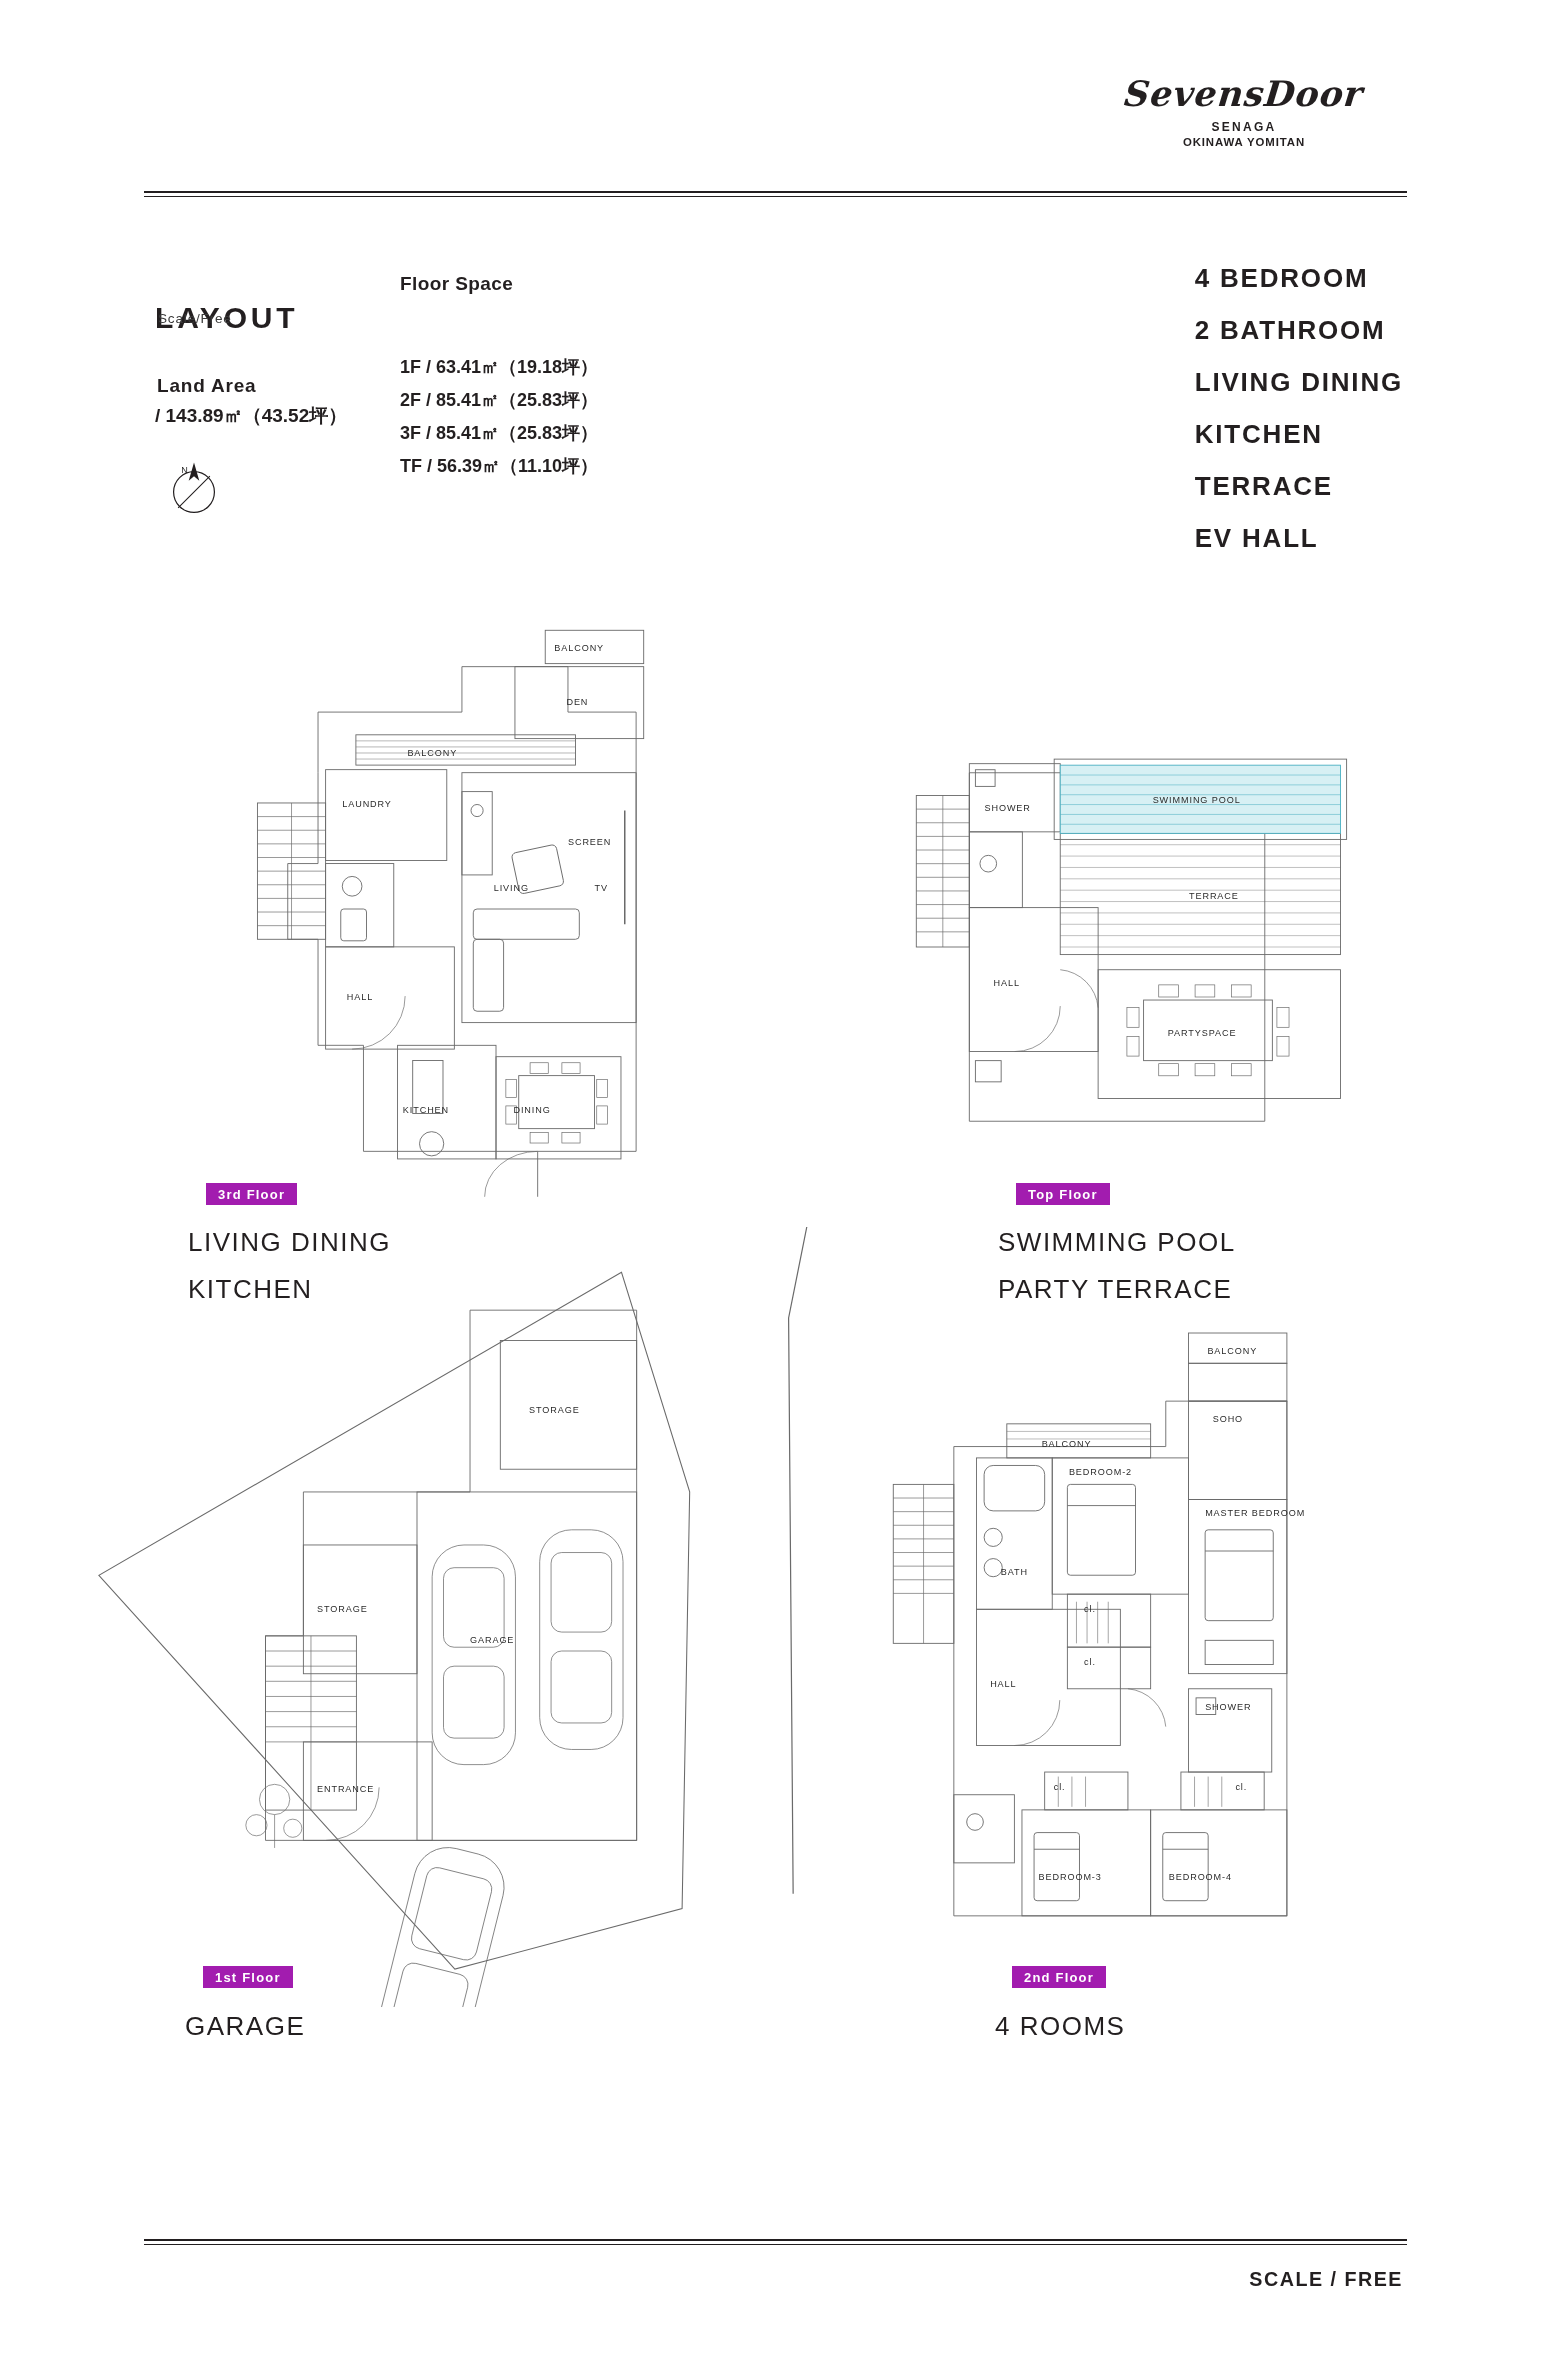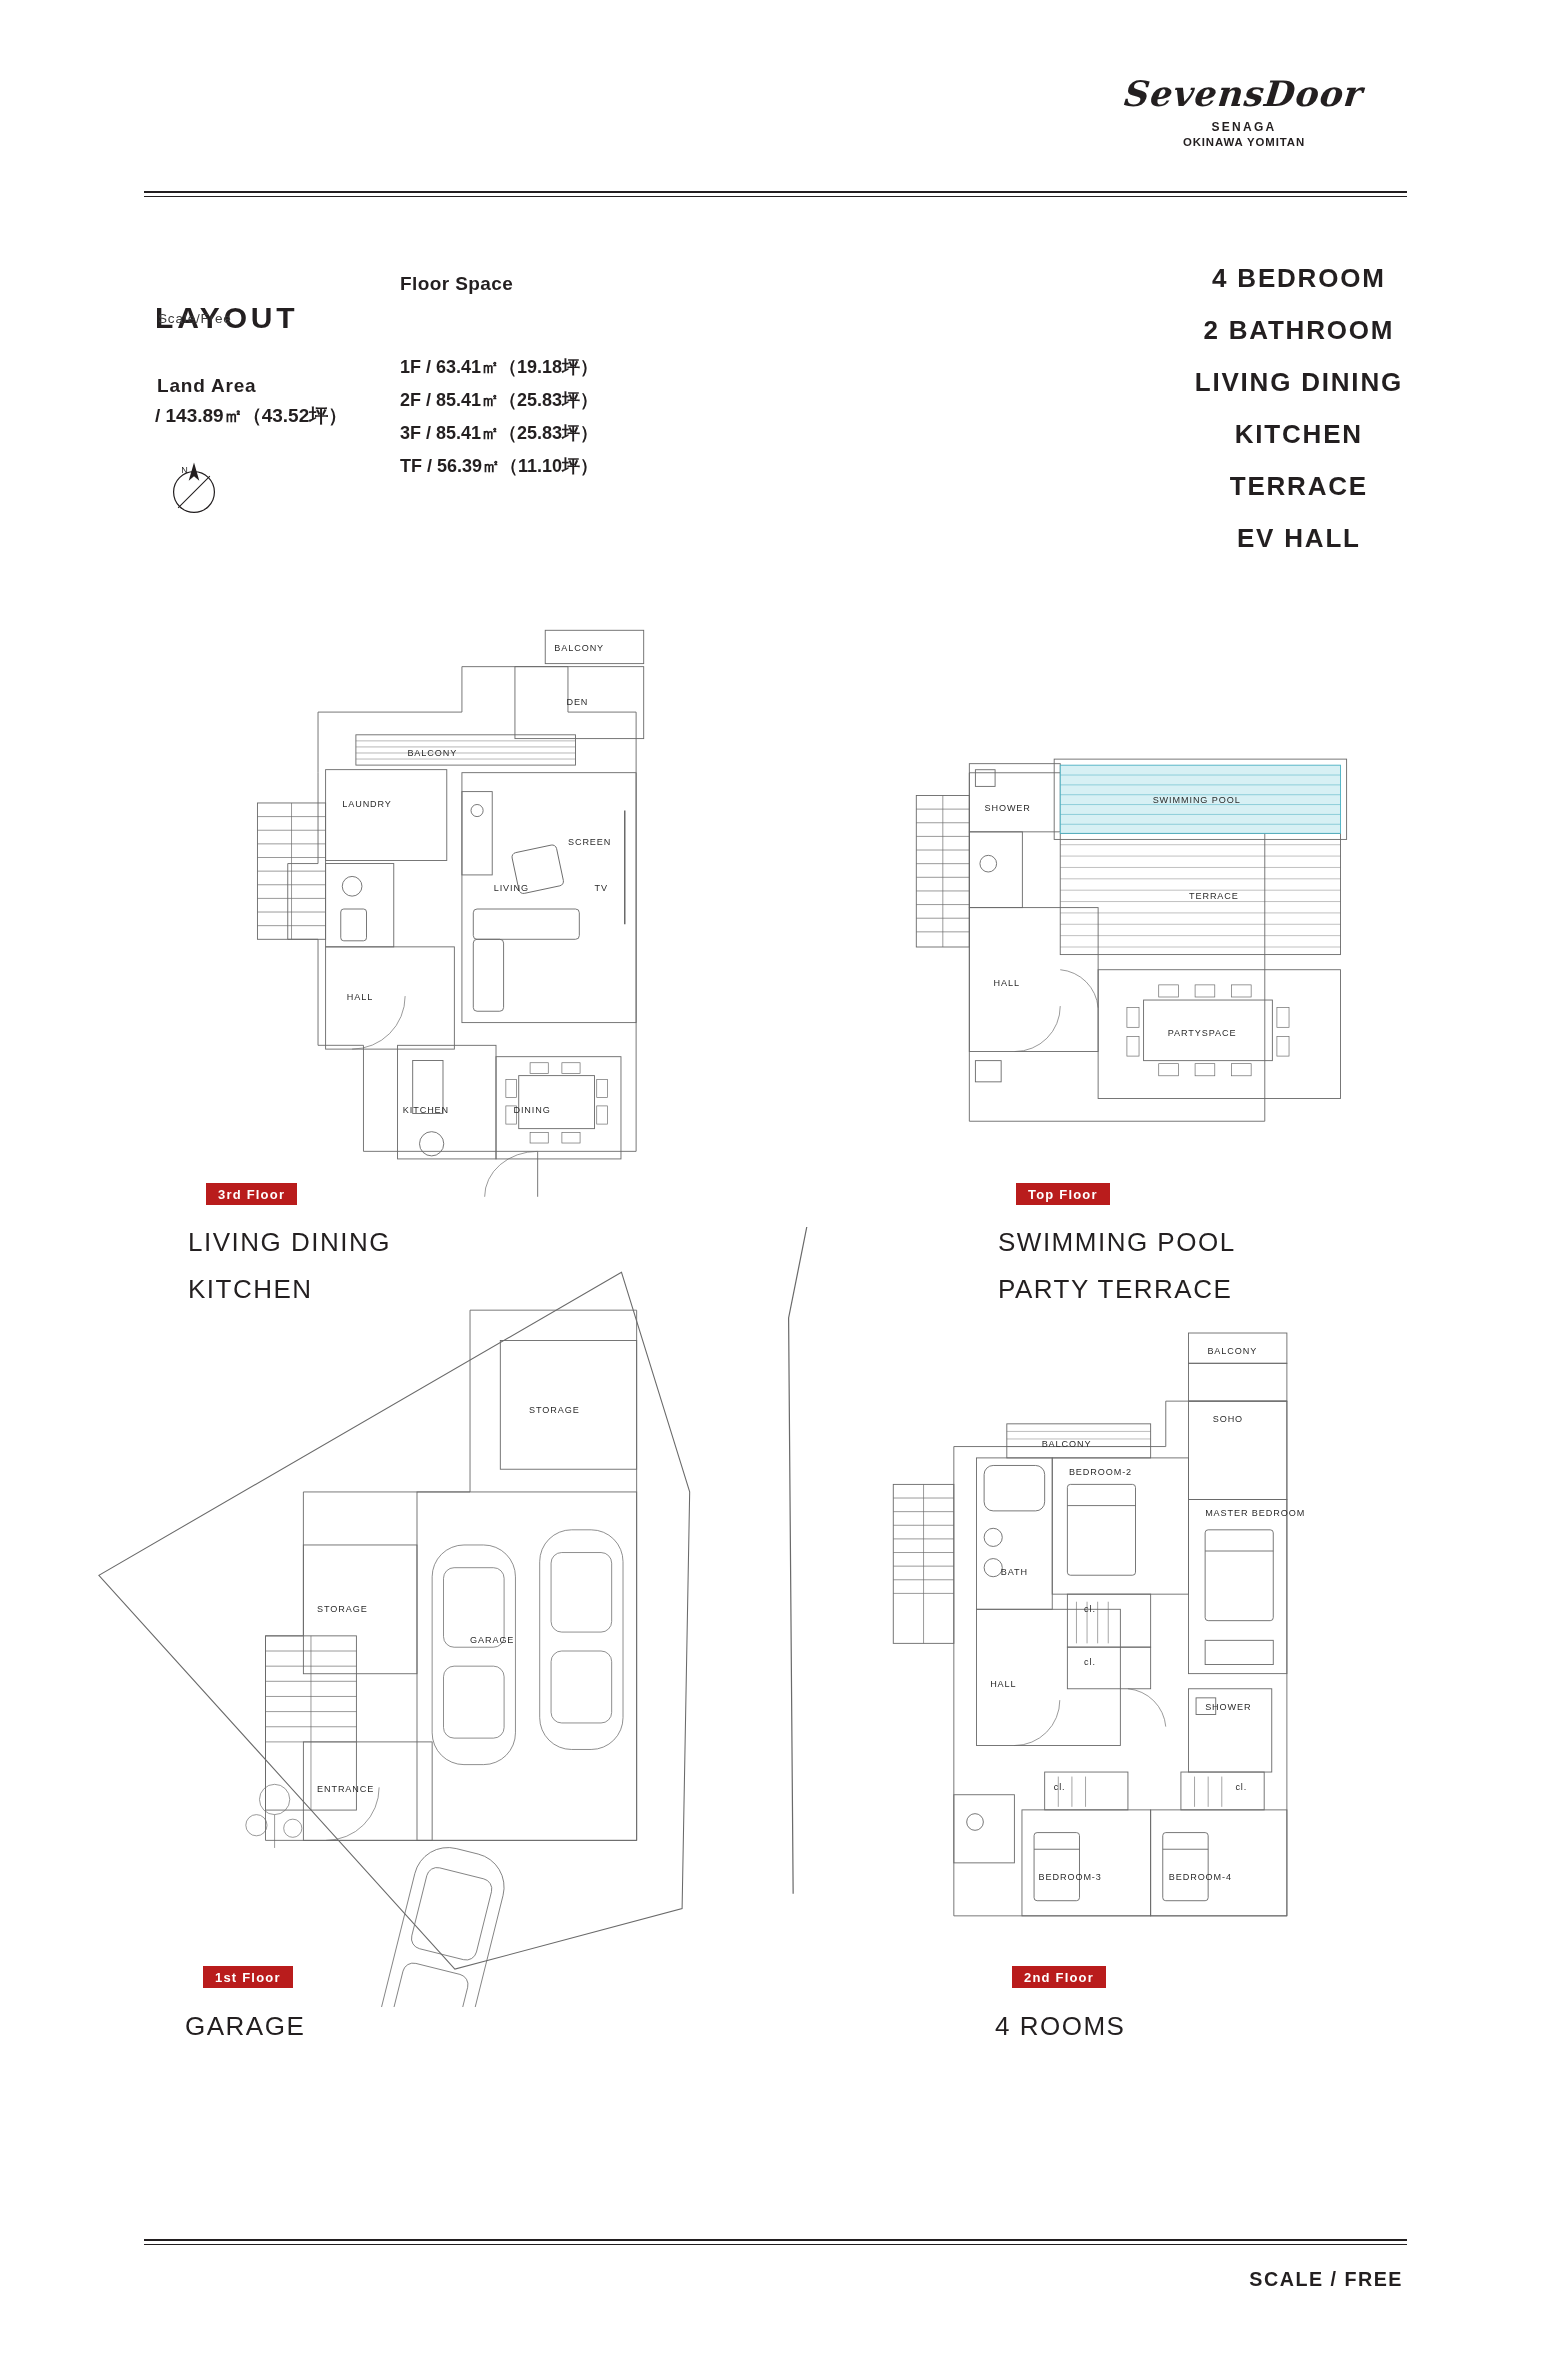--- a/index.html
+++ b/index.html
@@ -103,31 +103,31 @@
 
   
   .compass {
     position:absolute; left: 163px; top: 458px;
     width: 62px; height: 62px;
   }
 
   
   .spec-list {
     position:absolute; right: 148px; top: 252px;
-    text-align: center;
+    text-align: left;
     font-size: 26px;
     letter-spacing: 1.8px;
     font-weight: bold;
     line-height: 52px;
   }
 
   
   .floor-tag {
     position:absolute;
-    background:#b91c1c;
+    background:#a21caf;
     color:#fff;
     font-size: 13px;
     letter-spacing: 1.2px;
     font-weight: bold;
     padding: 3.8px 12px 3px 12px;
     white-space: nowrap;
   }
   .floor-caption {
     position:absolute;
     font-size: 26px;

